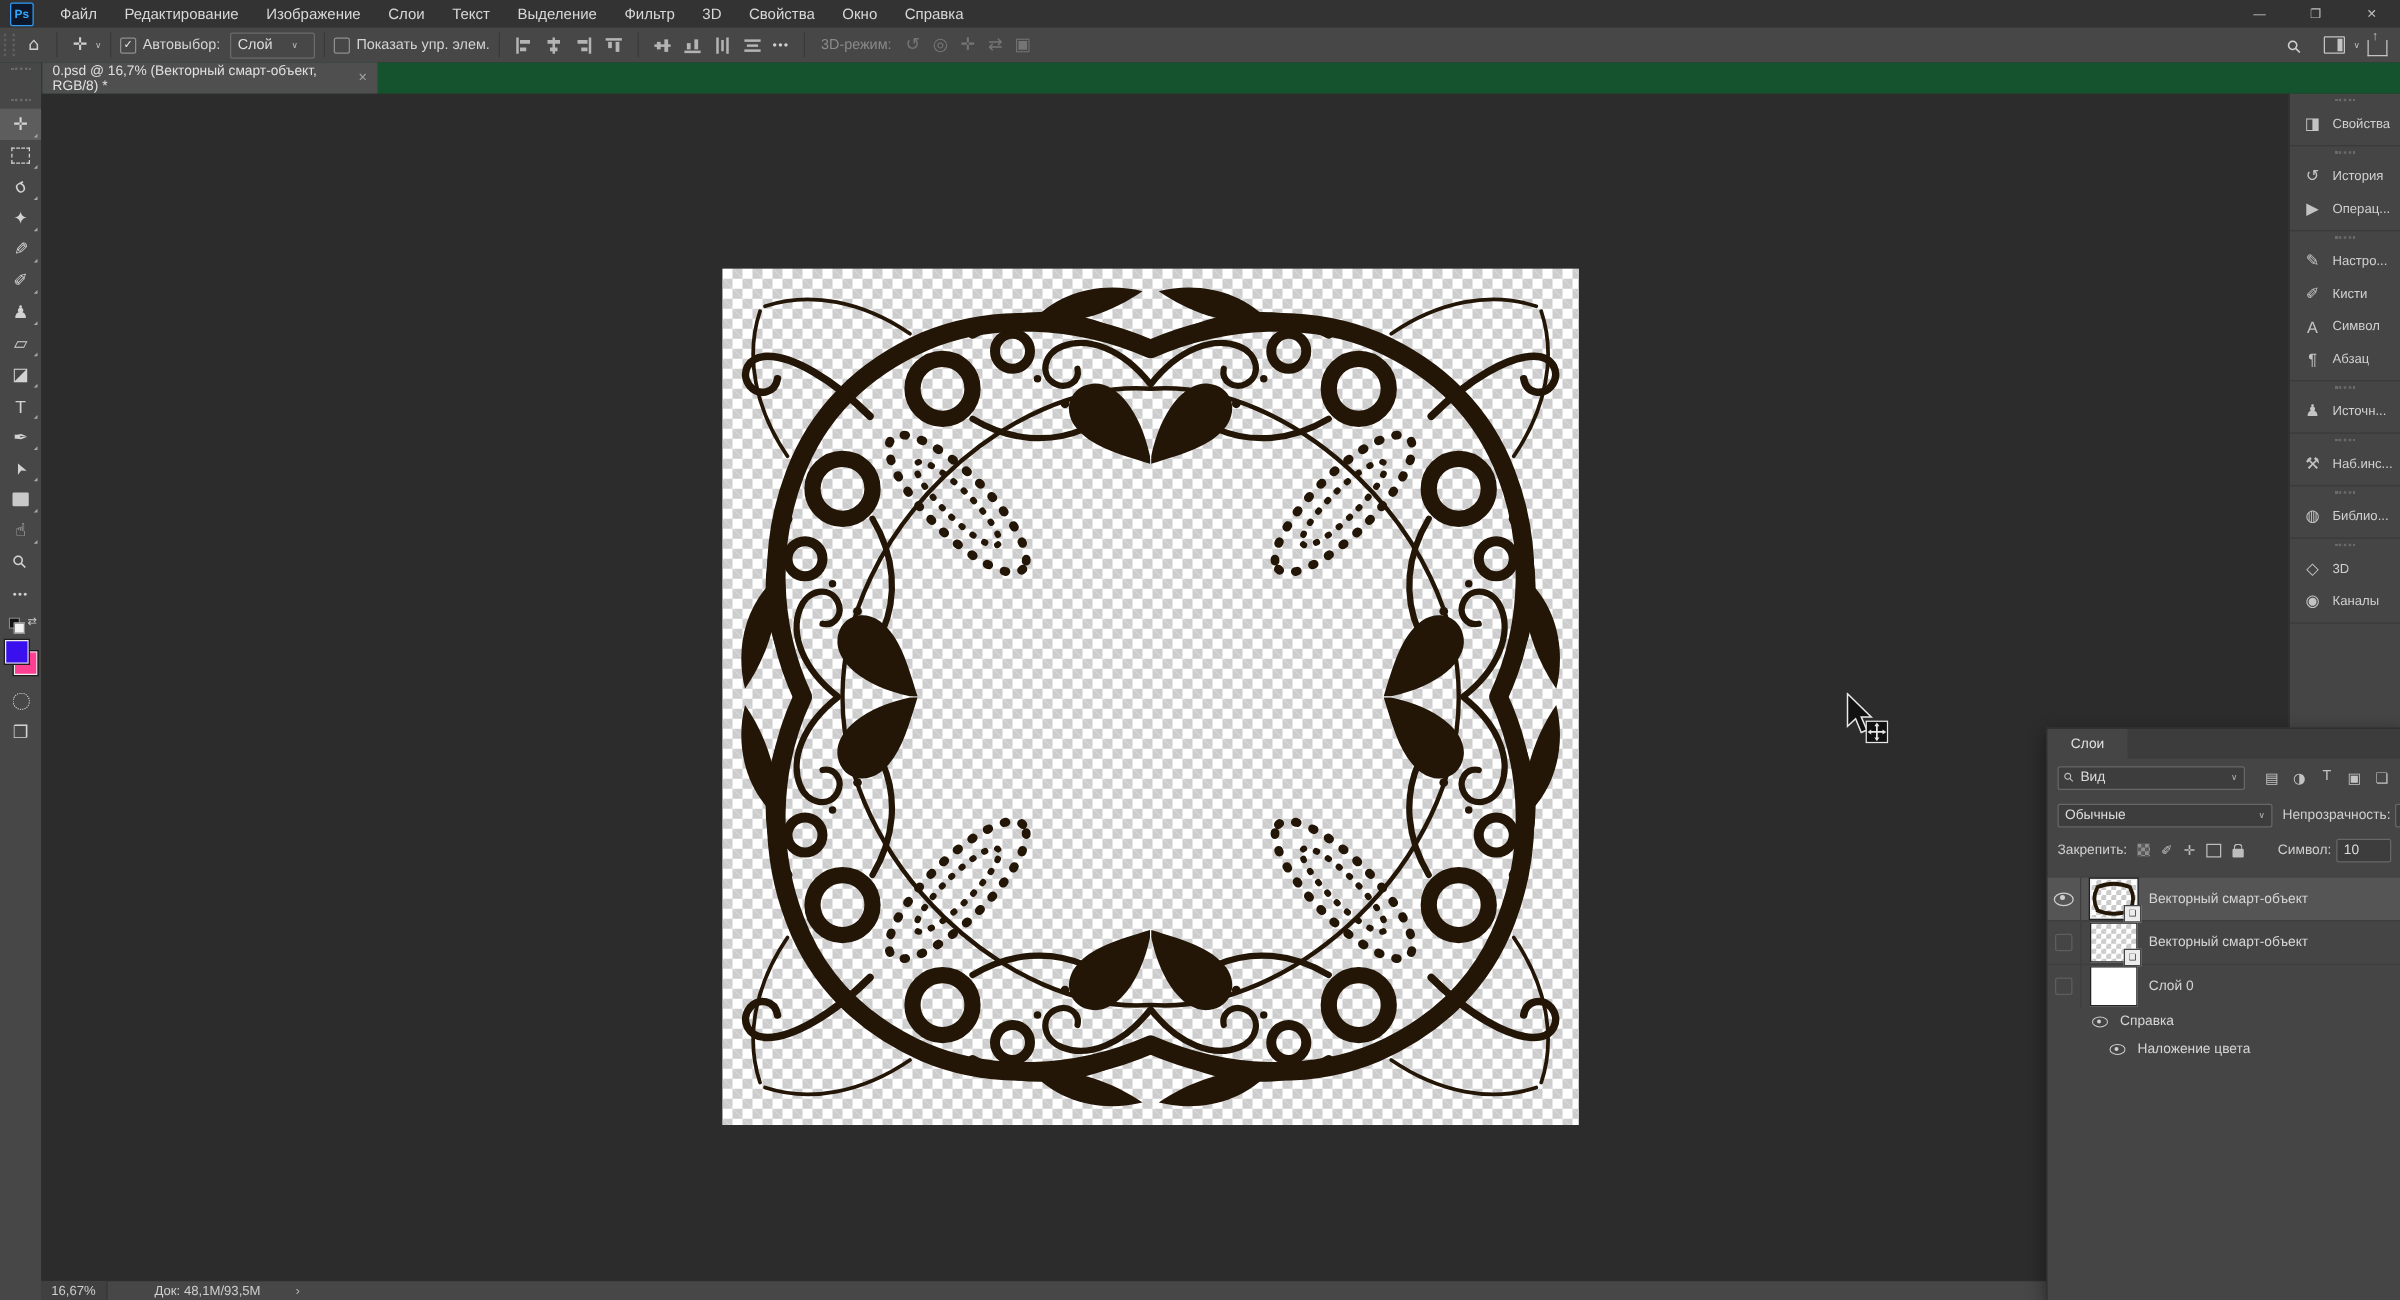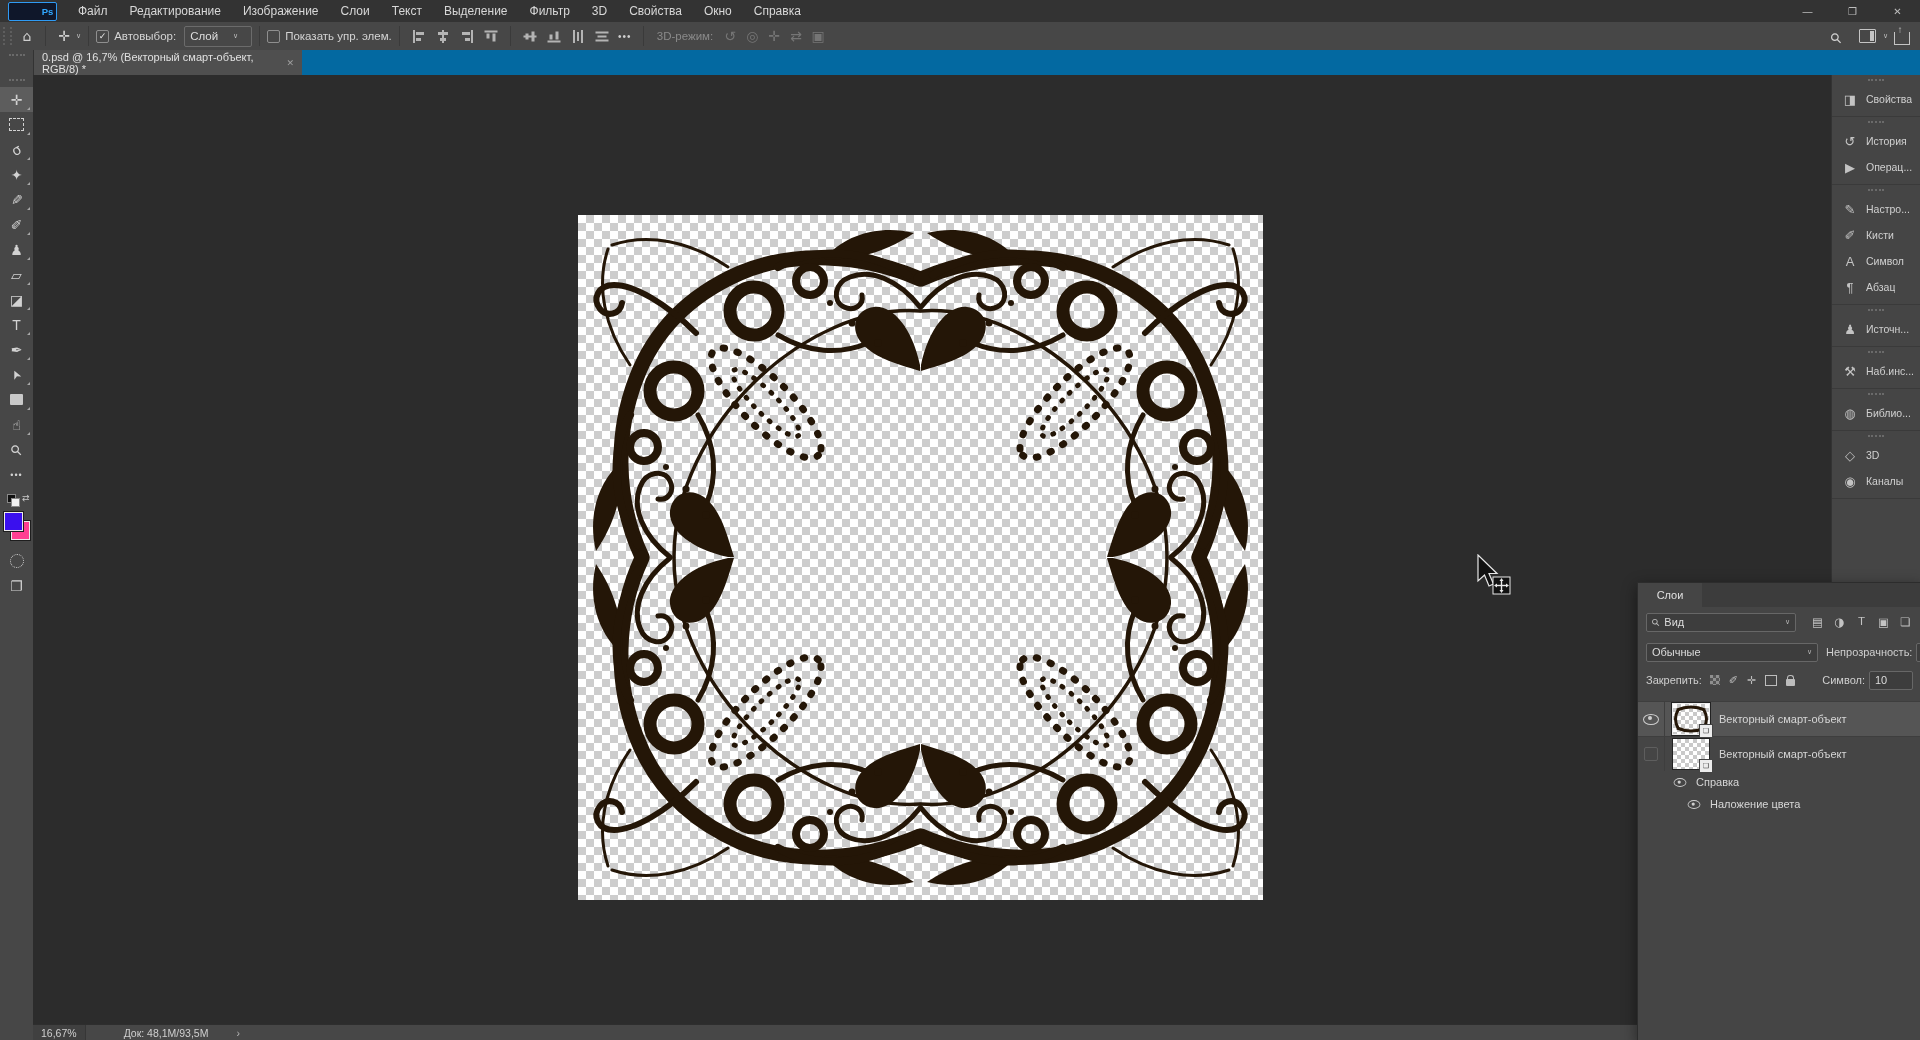--- a/index.html
+++ b/index.html
@@ -5,21 +5,21 @@
   html,body{margin:0;padding:0;width:1920px;height:1040px;overflow:hidden;
     font-family:"Liberation Sans","DejaVu Sans",sans-serif;background:#393939;
     -webkit-font-smoothing:antialiased;}
   #app{position:absolute;inset:0;width:1920px;height:1040px;background:#393939;}
   .g{font-family:"DejaVu Sans",sans-serif;}
 
   
   #menubar{position:absolute;left:0;top:0;width:1920px;height:22px;background:#333333;
     display:flex;align-items:center;color:#d8d8d8;font-size:12px;border-bottom:1px solid #2b2b2b;}
   #ps-logo{width:17px;height:17px;margin:0 10px 0 8px;background:#0f172a;border:1px solid #2f9bf4;
-    border-radius:2px;color:#31a8ff;font-size:9.5px;font-weight:bold;display:flex;align-items:center;justify-content:center;padding-left:30px;}
+    border-radius:2px;color:#31a8ff;font-size:9.5px;font-weight:bold;display:flex;align-items:center;justify-content:center;}
   .menu-item{padding:16px 11px;height:22px;display:flex;align-items:center;cursor:default;}
   #win-controls{margin-left:auto;display:flex;height:22px;}
   .win-btn{width:45px;height:22px;display:flex;align-items:center;justify-content:center;
     color:#bdbdbd;font-size:10px;}
 
   
   #optionsbar{position:absolute;left:0;top:22px;width:1920px;height:28px;background:#474747;
     display:flex;align-items:center;color:#d4d4d4;font-size:11.5px;border-bottom:1px solid #2e2e2e;}
   .ob-grip{width:5px;height:18px;margin-left:3px;border-left:2px dotted #5e5e5e;border-right:2px dotted #5e5e5e;}
   .ob-sep{width:1px;height:20px;background:#3a3a3a;margin:0 7px;}
@@ -48,21 +48,21 @@
   .dim{color:#8a8a8a;}
   .ob-ic.dim{color:#757575;}
   #ob-right{margin-left:auto;display:flex;align-items:center;margin-right:10px;gap:6px;}
   .ws-ic{width:15px;height:12px;border:1.5px solid #c4c4c4;border-radius:1px;position:relative;}
   .ws-ic::after{content:"";position:absolute;right:1px;top:1px;bottom:1px;width:4px;background:#c4c4c4;}
   .share-ic{width:14px;height:12px;border:1.5px solid #c4c4c4;border-top:none;position:relative;margin-top:4px;}
   .share-ic::after{content:"↑";position:absolute;left:2.5px;top:-8px;font-size:10px;color:#c4c4c4;}
   .rot45{transform:rotate(-45deg);display:inline-block;}
 
   
-  #tabbar{position:absolute;left:0;top:50px;width:1920px;height:25px;background:#0369a1;
+  #tabbar{position:absolute;left:0;top:50px;width:1920px;height:25px;background:#14532d;
     border-bottom:1px solid #2e2e2e;display:flex;}
   #tabbar .lead{width:33px;height:100%;background:#474747;border-right:1px solid #333;
     display:flex;align-items:flex-start;justify-content:center;padding-top:4px;}
   .hgrip{width:16px;height:3px;border-top:2px dotted #6a6a6a;}
   #doc-tab{width:252px;height:25px;background:#4f4f4f;display:flex;align-items:center;
     padding:0 8px;color:#e0e0e0;font-size:11px;gap:8px;}
   #doc-tab .close{color:#9f9f9f;font-size:9px;margin-left:auto;}
 
   
   #toolbar{position:absolute;left:0;top:75px;width:33px;bottom:0;background:#474747;
@@ -534,20 +534,27 @@
     </div>
     <div class="lrow">
       <div class="eyecell">
           <span class="eyebox"></span>
         </div>
       <div class="thumb">
         <span class="sbadge g">❏</span>
       </div>
       <span class="lname">Векторный смарт-объект</span>
     </div>
+    <div class="lrow">
+      <div class="eyecell">
+          <span class="eyebox"></span>
+        </div>
+      <div class="thumb white"></div>
+      <span class="lname">Слой 0</span>
+    </div>
     <div class="fxrow l1">
       <span class="eye"></span>
       <span>Справка</span>
     </div>
     <div class="fxrow l2">
       <span class="eye"></span>
       <span>Наложение цвета</span>
     </div>
   </div>
 

